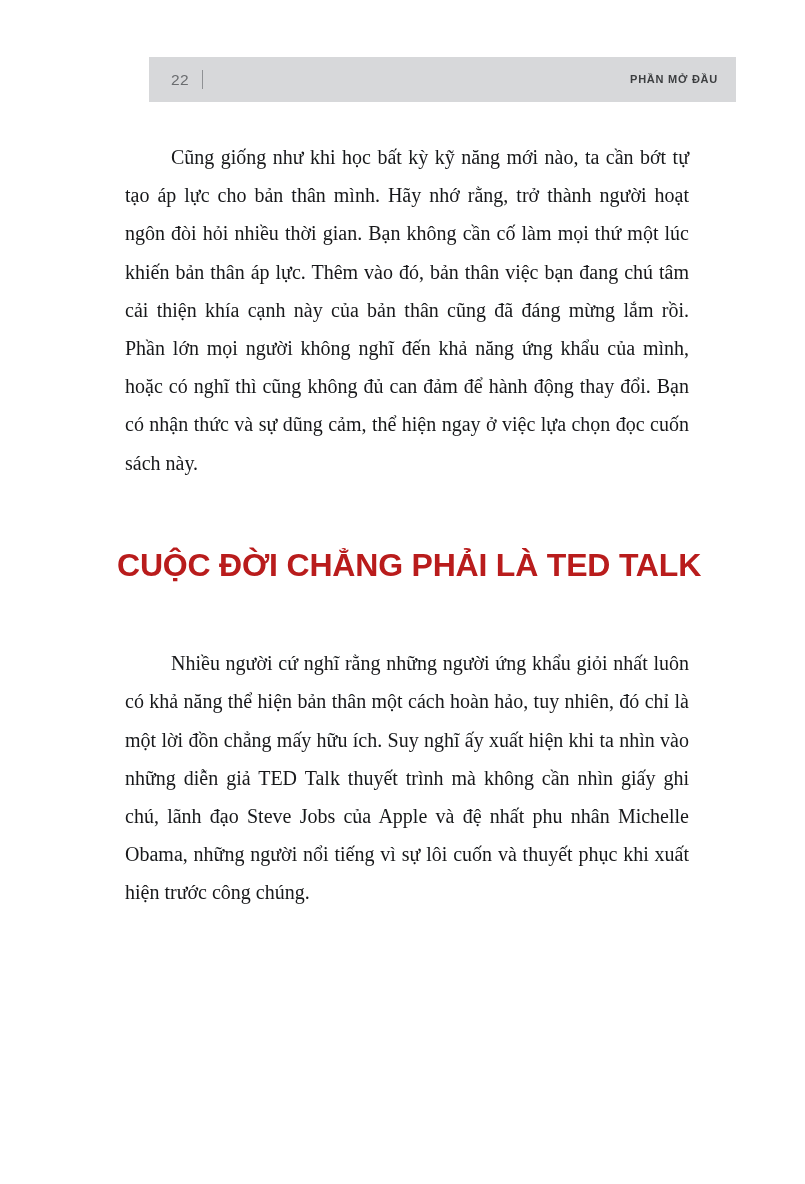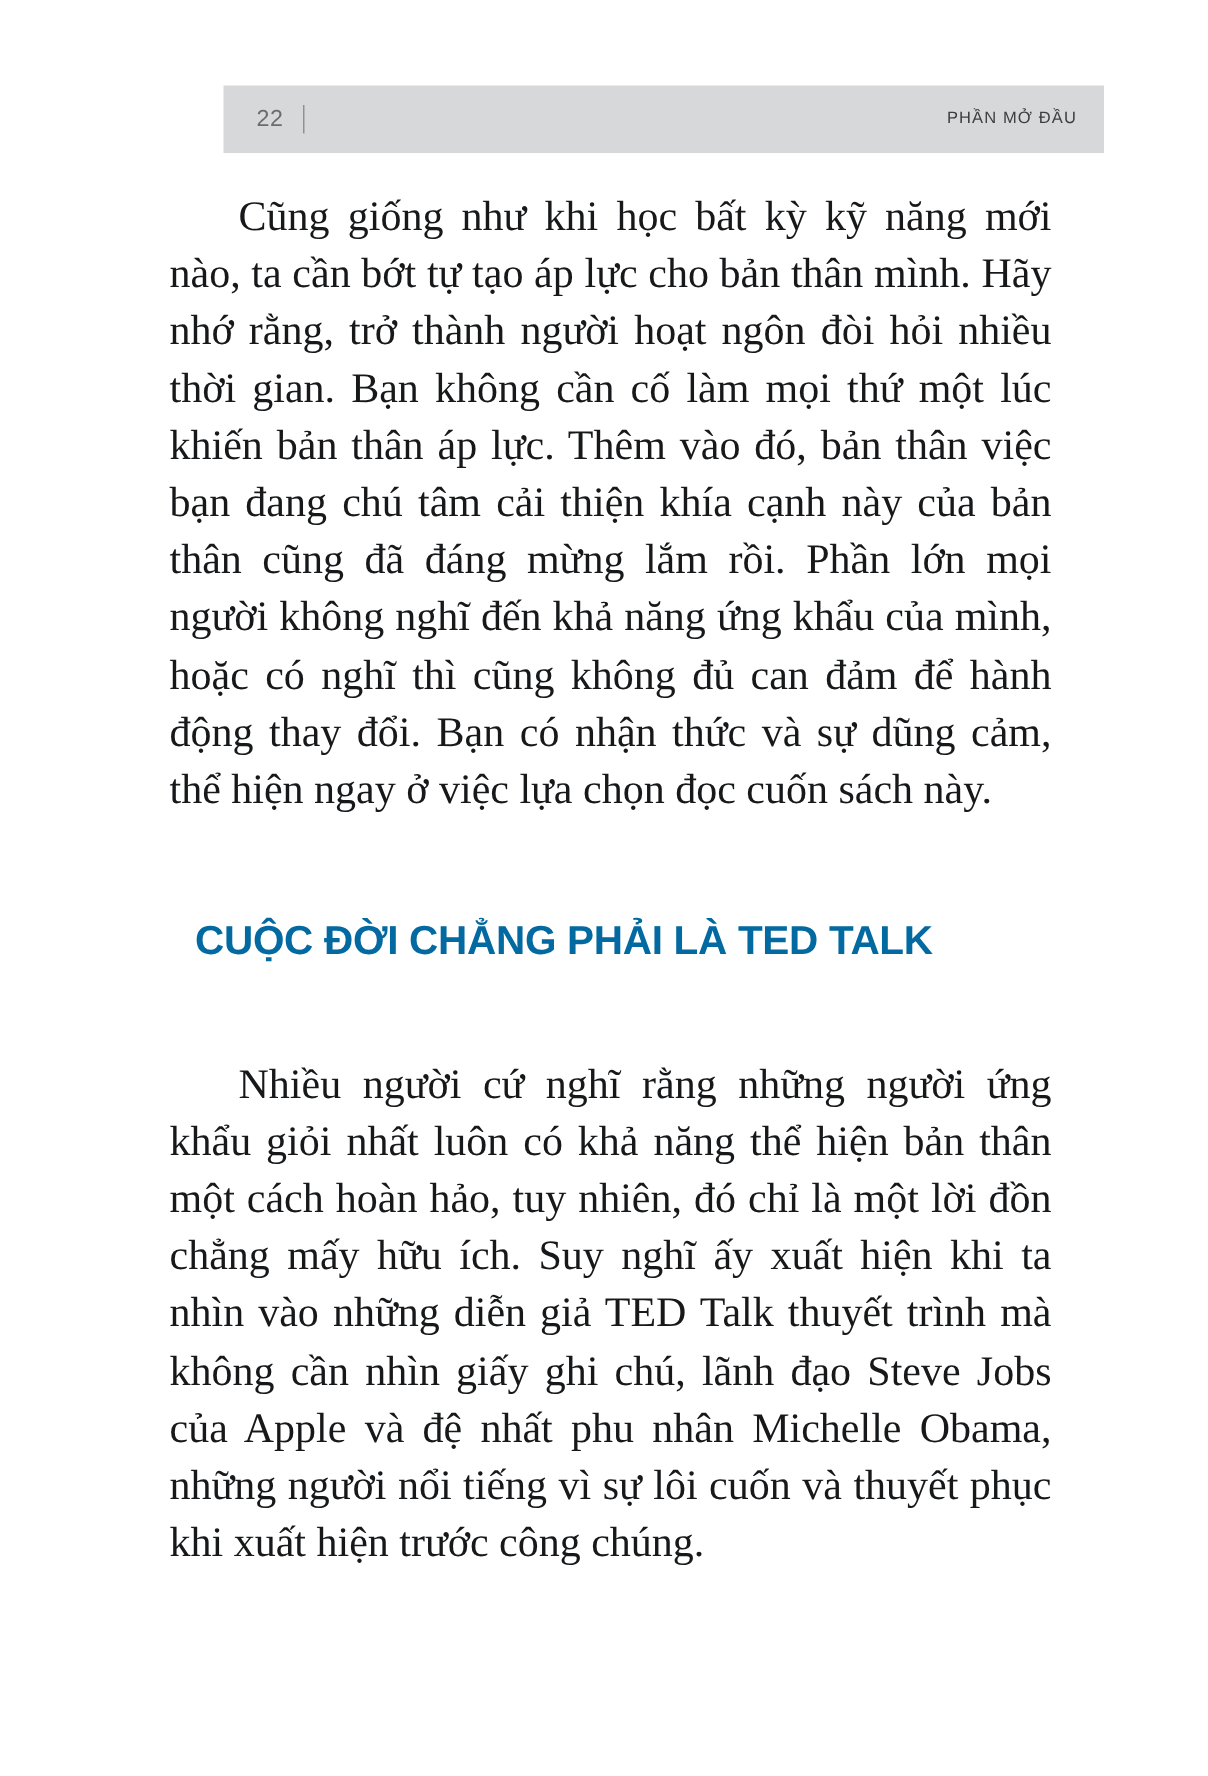--- a/index.html
+++ b/index.html
@@ -49,57 +49,57 @@
     width: 1px;
     height: 19px;
     background: #8f9194;
     margin-left: 13px;
     flex: 0 0 auto;
   }
   .header-spacer { flex: 1 1 auto; }
   .running-head {
     font-family: "Liberation Sans", "DejaVu Sans", sans-serif;
     font-size: 11px;
-    font-weight: 400;
+    font-weight: 700;
     letter-spacing: 0.75px;
     color: #3c3e40;
     line-height: 1;
     white-space: nowrap;
   }
 
   
   .content {
     position: absolute;
     left: 113px;
     top: 126px;
     width: 588px;
   }
 
   p.body-para {
-    margin: 0;
-    font-size: 28px;
+    margin: 12px;
+    font-size: 20px;
     line-height: 38.2px;
     color: #17181a;
     text-align: justify;
     text-indent: 46px;
     text-justify: inter-word;
     hyphens: none;
     -webkit-font-smoothing: antialiased;
   }
   p.body-para + p.body-para {
     margin-top: 5px;
   }
 
   h2.section-heading {
-    margin: 17px;
+    margin: 4px;
     font-family: "Liberation Sans", "DejaVu Sans", sans-serif;
-    font-size: 27px;
+    font-size: 32px;
     font-weight: 700;
     letter-spacing: -0.2px;
-    color: #0369a1;
+    color: #b91c1c;
     line-height: 1.2;
     text-align: left;
     text-indent: 0;
     white-space: nowrap;
   }
 
   .gap-before-heading { height: 48px; }
   .gap-after-heading  { height: 44px; }
 </style>
 </head>

